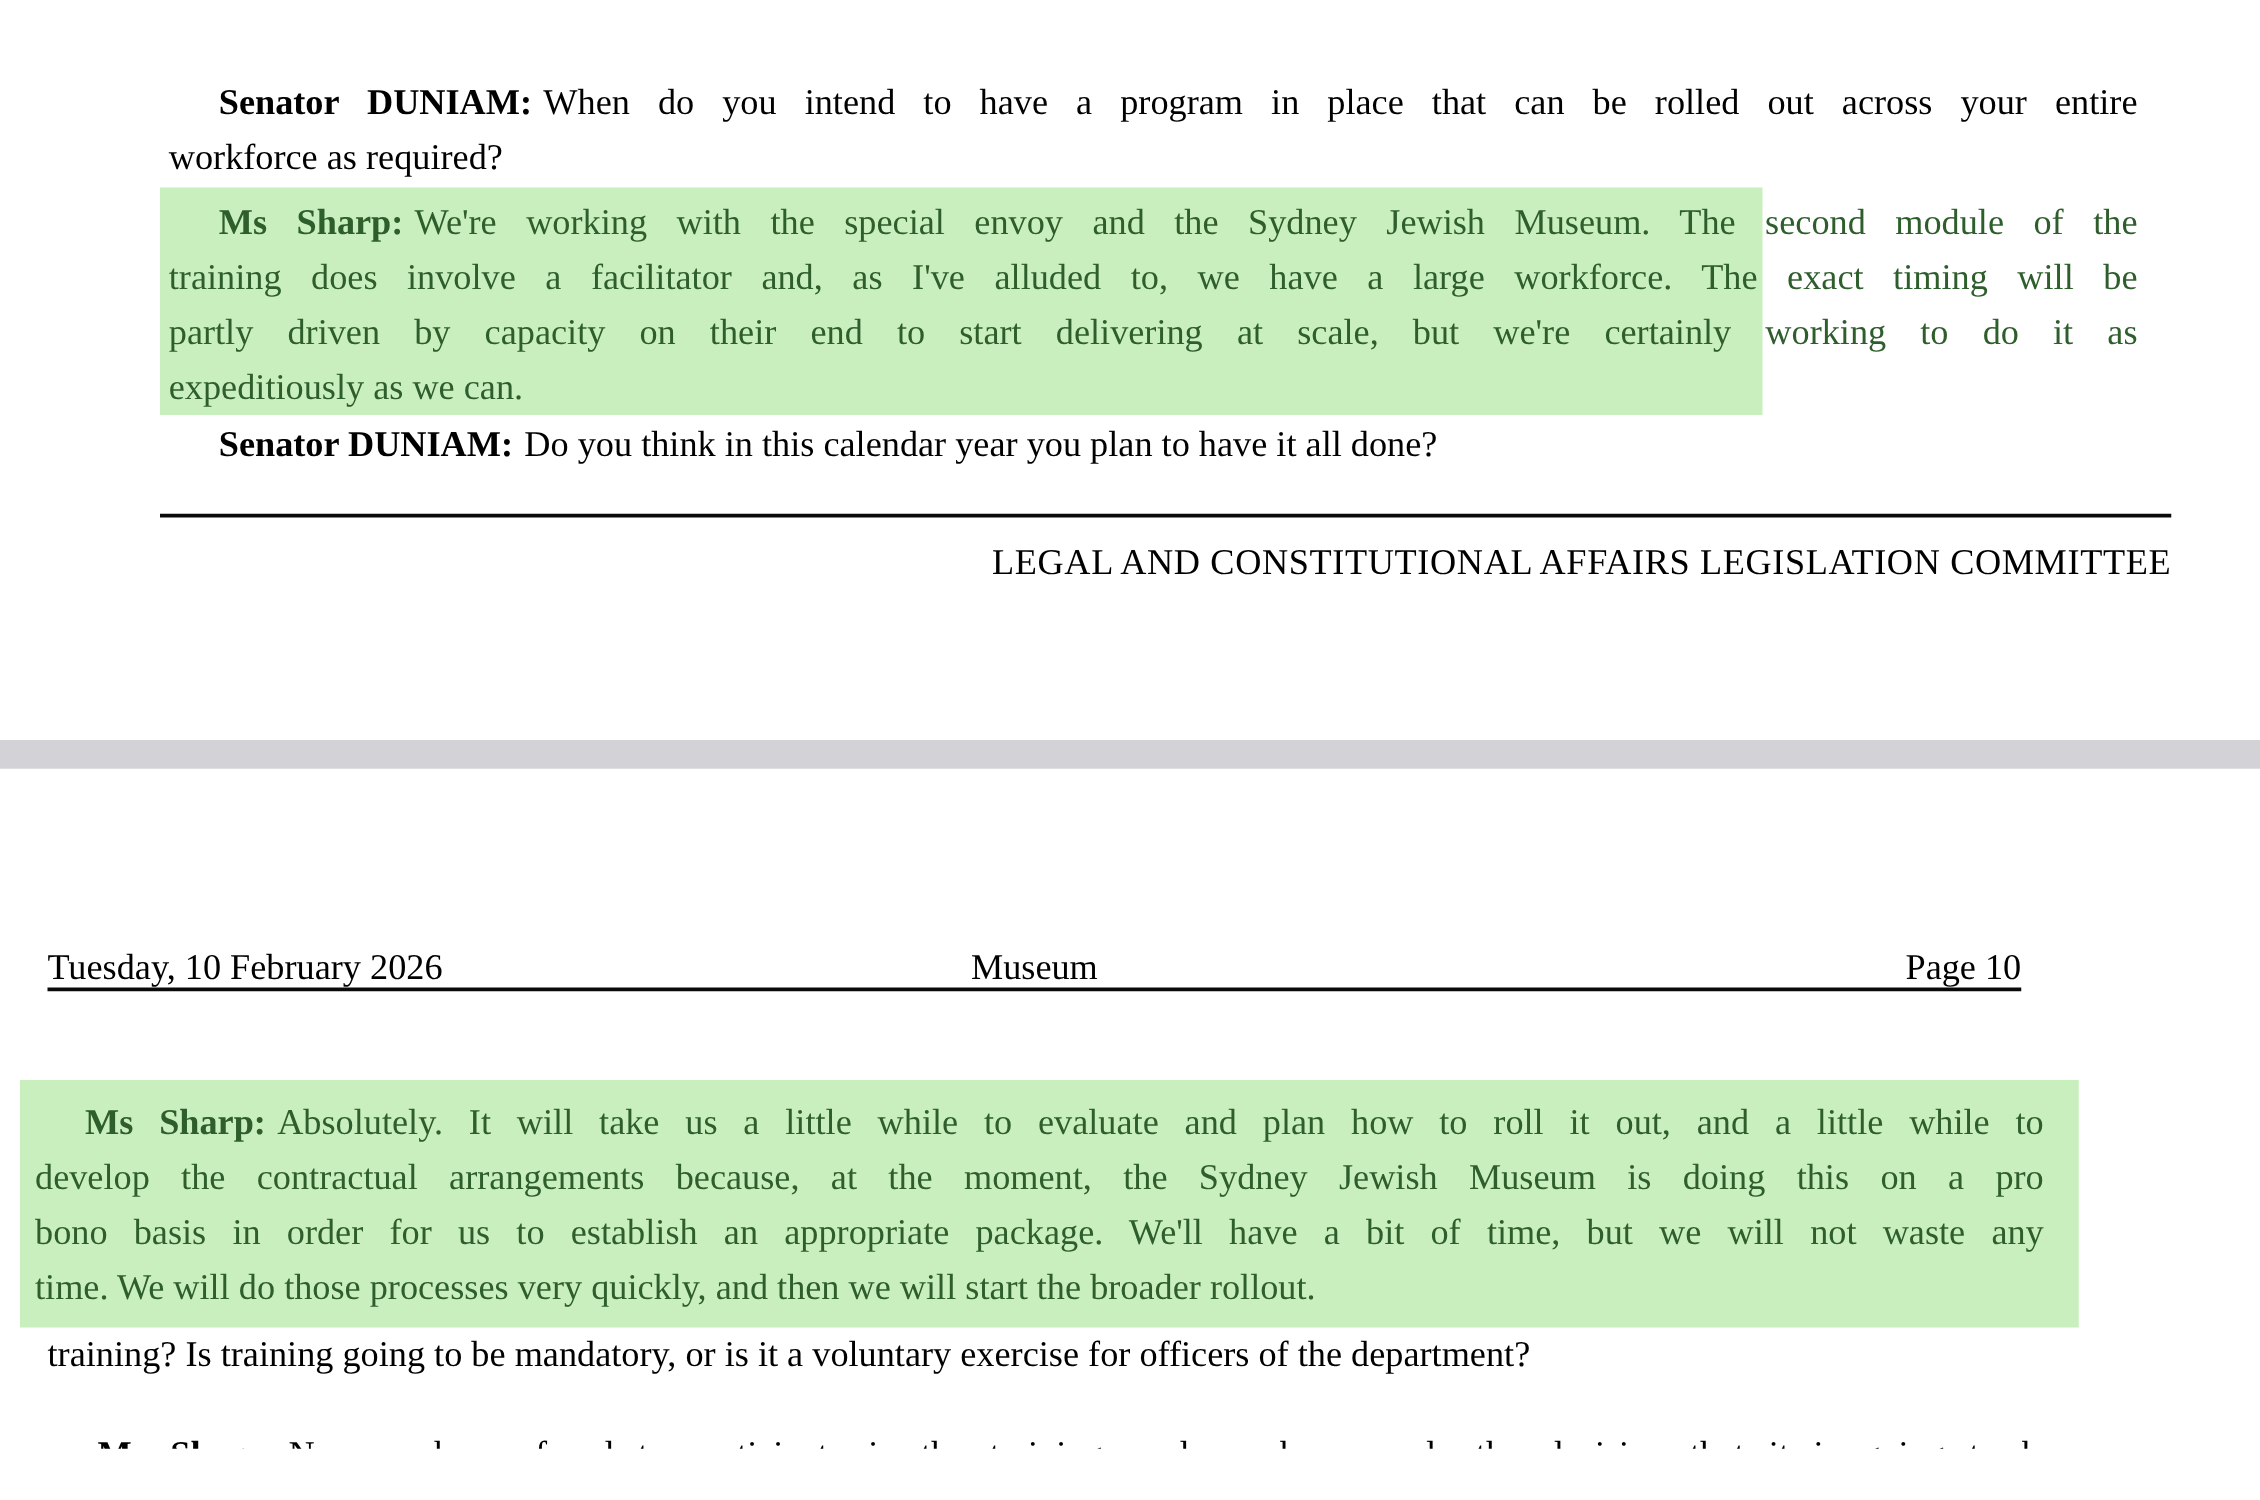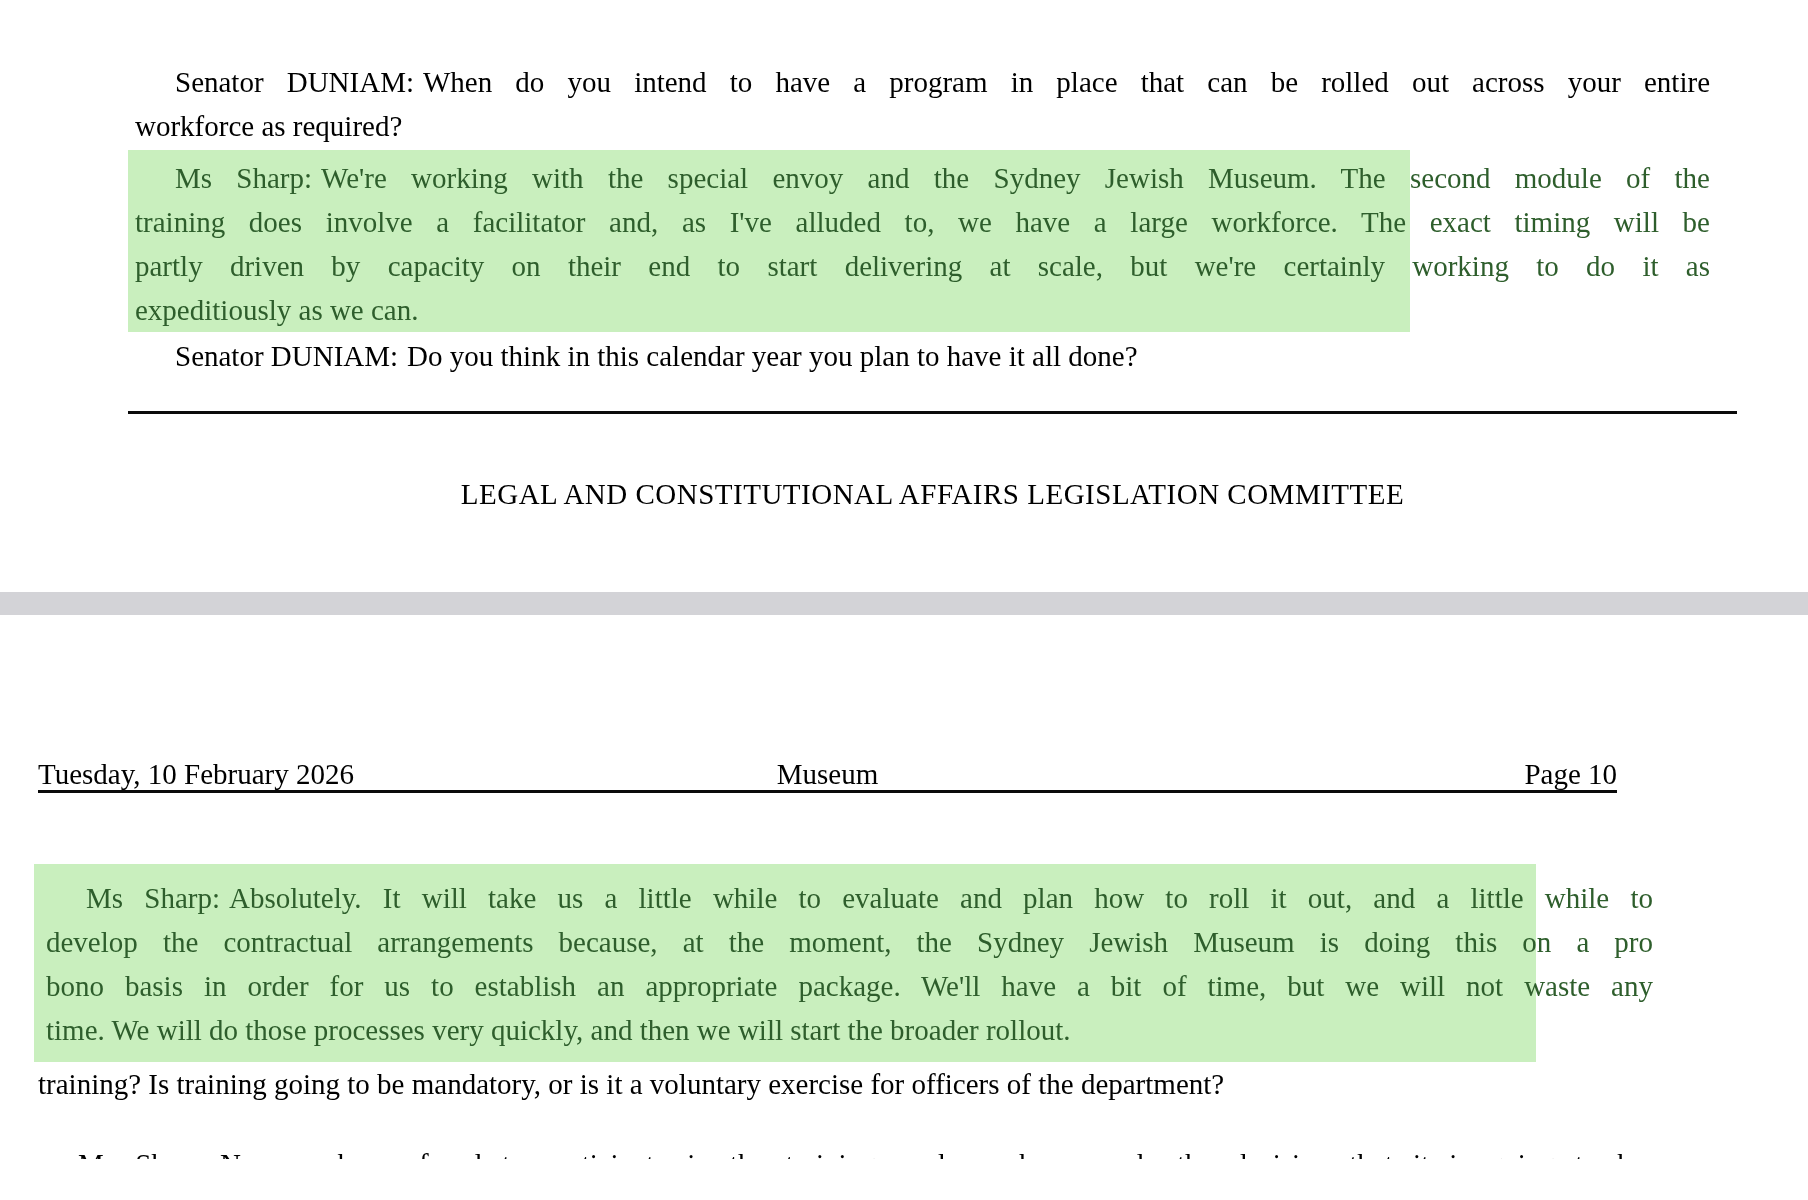--- a/index.html
+++ b/index.html
@@ -5,36 +5,36 @@
   html,body{margin:0;padding:0;}
   body{
     width:1808px;height:1200px;position:relative;background:#ffffff;
     font-family:"Liberation Serif","DejaVu Serif",serif;
     font-size:29px;color:#000000;overflow:hidden;
   }
   .abs{position:absolute;}
   .line{line-height:44px;min-height:44px;}
   .j{text-align:justify;text-align-last:justify;-moz-text-align-last:justify;}
   .indent{text-indent:40px;}
-  b{font-weight:normal;}
+  b{font-weight:bold;}
   b.spk{margin-right:9px;}
   
   .para-top1{left:135px;top:60px;width:1575px;}
   .hl1{left:128px;top:150px;width:1282px;height:182px;background:var(--hl-bg);box-sizing:border-box;padding-top:6px;}
   .hl1 .line{margin-left:7px;width:1575px;color:var(--hl-fg);}
   .para-top2{left:135px;top:334px;width:1575px;}
   .rule1{left:128px;top:411px;width:1609px;height:3px;background:#0a0a0a;}
-  .committee{left:128px;top:428px;width:1609px;text-align:center;letter-spacing:.5px;margin-top:44px;}
+  .committee{left:128px;top:428px;width:1609px;text-align:right;letter-spacing:.5px;}
   
   .sep{left:0;top:592px;width:1808px;height:23px;background:var(--sep);}
   
   .hdr{left:38px;top:752px;width:1579px;display:flex;justify-content:space-between;align-items:flex-start;font-family:Liberation Serif, serif;}
   .hdr .c{position:absolute;left:0;width:1579px;text-align:center;}
   .rule2{left:38px;top:790px;width:1579px;height:3px;background:#0a0a0a;}
-  .hl2{left:34px;top:864px;width:1502px;height:198px;background:var(--hl-bg);box-sizing:border-box;padding-top:12px;}
+  .hl2{left:16px;top:864px;width:1647px;height:198px;background:var(--hl-bg);box-sizing:border-box;padding-top:12px;}
   .hl2 .line{margin-left:12px;width:1607px;color:var(--hl-fg);}
   .para-bot{left:38px;top:1062px;width:1607px;}
   .clip{left:38px;top:1150px;width:1607px;height:9px;overflow:hidden;}
   .clip .inner{line-height:29px;}
 </style>
 </head>
 <body style="--hl-bg: #c9efbe; --hl-fg: #2e5e2c; --sep: #d3d3d7;">
 
 <div class="abs para-top1">
   <div class="line j indent"><b class="spk">Senator DUNIAM:</b><span>When do you intend to have a program in place that can be rolled out across your entire</span></div>

